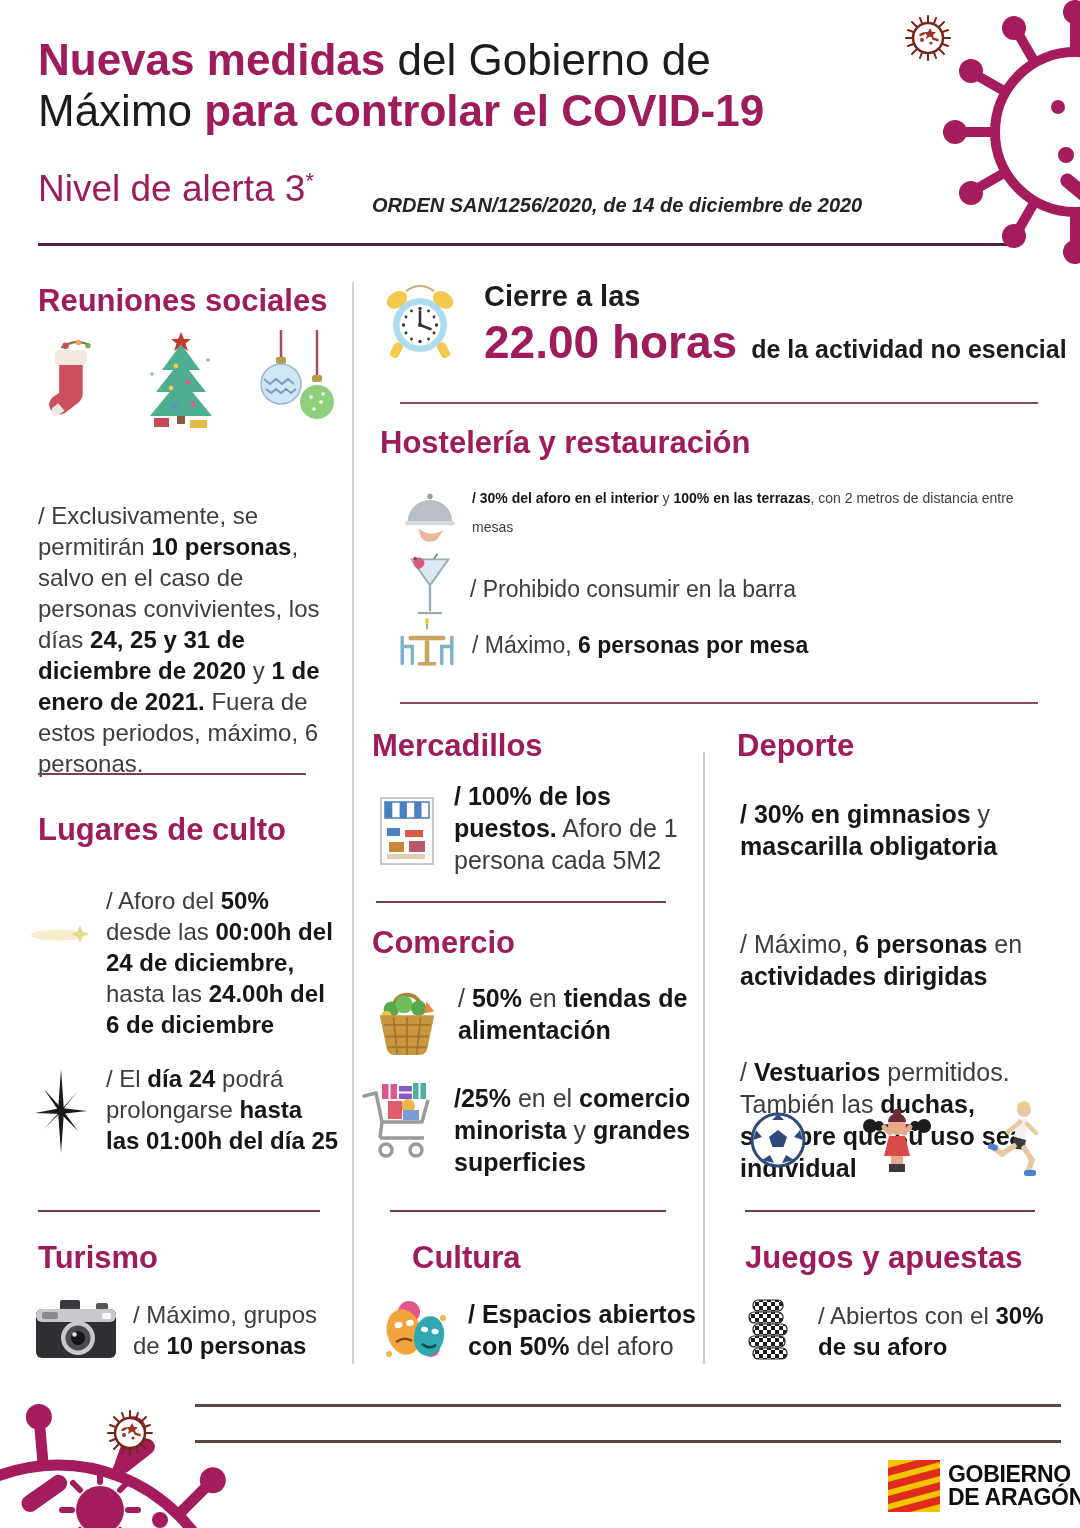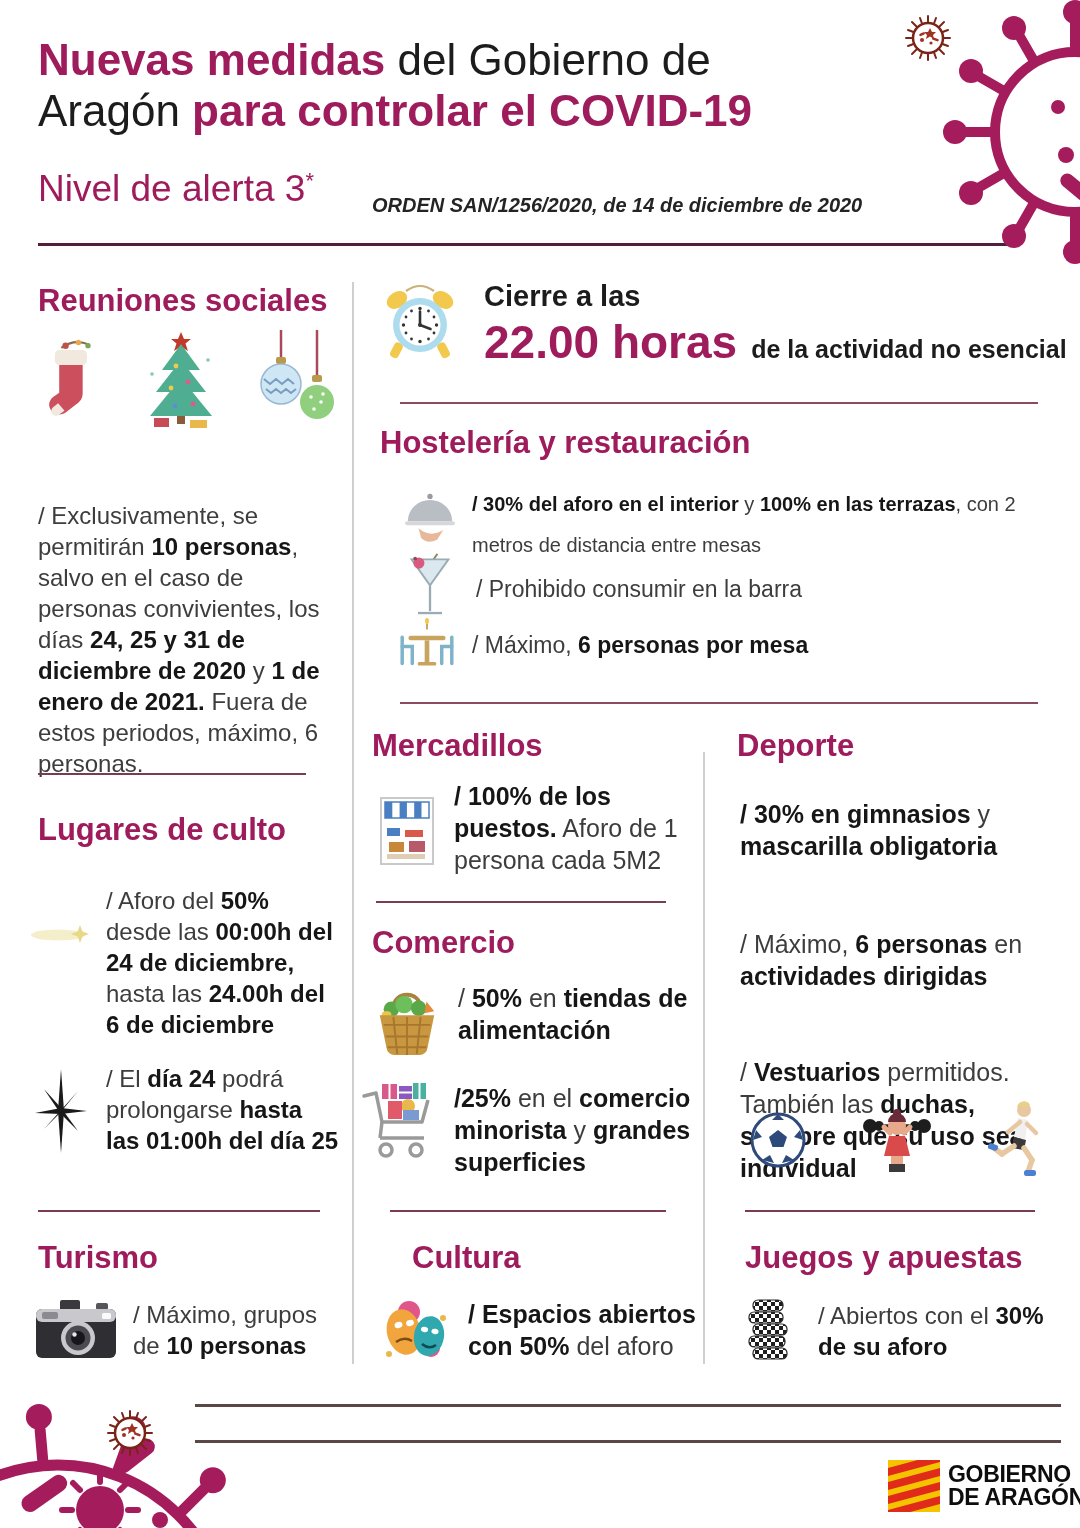--- a/index.html
+++ b/index.html
@@ -21,21 +21,21 @@
   .alert{font-size:37px;color:var(--accent);font-weight:400;text-align:right;}
   .alert sup{font-size:22px;vertical-align:super;}
   .order{font-size:20px;font-style:italic;font-weight:700;color:#242424;}
   .rule-header{height:3px;background:var(--accent-dark);}
   .h2{font-size:31px;font-weight:700;color:var(--accent);white-space:nowrap;}
   .txt{color:var(--body);}
   .txt .b{font-weight:700;color:#161616;}
   .t24{font-size:24px;line-height:31px;}
   .t25{font-size:25px;line-height:32px;}
   .t23{font-size:23px;line-height:30px;}
-  .t21{font-size:20px;line-height:41px;}
+  .t21{font-size:14px;line-height:29px;}
   .hdiv{height:2px;background:var(--hdiv);}
   .hdiv-light{height:1.5px;background:#8a4a62;}
   .vdiv{width:2px;background:var(--vdiv);}
   .item{position:absolute;display:flex;align-items:flex-start;gap:14px;}
   .icon-box{flex:0 0 auto;display:flex;align-items:center;justify-content:center;}
   .icons-row{position:absolute;display:flex;align-items:flex-end;}
   .closure-l1{font-size:29px;font-weight:700;color:var(--ink);}
   .closure-time{font-size:46px;font-weight:700;color:var(--accent);}
   .closure-suffix{font-size:25px;font-weight:700;color:var(--ink);margin-left:14px;}
   .finfo{font-size:15px;letter-spacing:.5px;color:#9a6a80;font-weight:400;white-space:nowrap;}
@@ -44,21 +44,21 @@
   .flogo{display:flex;align-items:center;gap:8px;}
   .flogo-text{font-size:23px;font-weight:700;line-height:1.02;color:#0d0d0d;letter-spacing:-.3px;white-space:nowrap;}
 </style>
 </head>
 <body>
 
 <div class="page">
 
   <div class="abs" style="left:38px;top:34px;width:830px;">
     <div class="title-line"><span class="a">Nuevas medidas</span><span> del Gobierno de</span></div>
-    <div class="title-line"><span>Aragón </span><span class="a">para controlar el COVID-19</span></div>
+    <div class="title-line"><span>Máximo </span><span class="a">para controlar el COVID-19</span></div>
   </div>
   <div class="abs alert" style="left:38px;top:168px;"><span>Nivel de alerta 3</span><sup>*</sup></div>
   <div class="abs order" style="left:372px;top:194px;">ORDEN SAN/1256/2020, de 14 de diciembre de 2020</div>
   <div class="abs rule-header" style="left:38px;top:243px;width:972px;"></div>
 
   <svg class="abs" style="left:940px;top:-8px;" width="240" height="300" viewBox="0 0 240 300">
     <g stroke="#a51c5c" stroke-width="10" stroke-linecap="round">
       <line x1="135" y1="55" x2="135" y2="28"></line>
         <line x1="92.5" y1="66.4" x2="79" y2="43"></line>
       <line x1="61.4" y1="97.5" x2="38" y2="84"></line>
@@ -274,21 +274,21 @@
       <svg width="62" height="62" viewBox="0 0 70 70">
         <circle cx="35" cy="14" r="3" fill="#9a9aa0"></circle>
         <path d="M10 42 a25 24 0 0 1 50 0 z" fill="#b9bdc4"></path>
         <rect x="7" y="42" width="56" height="4.5" rx="2.2" fill="#d6d6db"></rect>
         <path d="M22 50 q13 11 28 2 l-7 11 q-11 5 -18 -2 z" fill="#e8b89a"></path>
       </svg>
     </div>
     <div class="txt t21" style="width:578px;"><span class="b">/ 30% del aforo en el interior</span><span> y </span><span class="b">100% en las terrazas</span><span>, con 2 metros de distancia entre mesas</span></div>
   </div>
 
-  <div class="item" style="left:402px;top:552px;width:640px;gap:18px;align-items:center;">
+  <div class="item" style="left:402px;top:552px;width:640px;gap:12px;align-items:center;">
     <div class="icon-box" style="width:56px;">
       <svg width="52" height="74" viewBox="0 0 56 80">
         <line x1="36" y1="2" x2="22" y2="22" stroke="#8a8a5a" stroke-width="2"></line>
         <path d="M8 8 L48 8 L28 36 Z" fill="#dce8f0" stroke="#9aabb5" stroke-width="2"></path>
         <circle cx="16" cy="12" r="6" fill="#d95a7e"></circle>
         <circle cx="12" cy="7" r="2" fill="#8a4a5e"></circle>
         <line x1="28" y1="36" x2="28" y2="64" stroke="#9aabb5" stroke-width="2.5"></line>
         <line x1="15" y1="66" x2="41" y2="66" stroke="#9aabb5" stroke-width="2.5"></line>
       </svg>
     </div>

